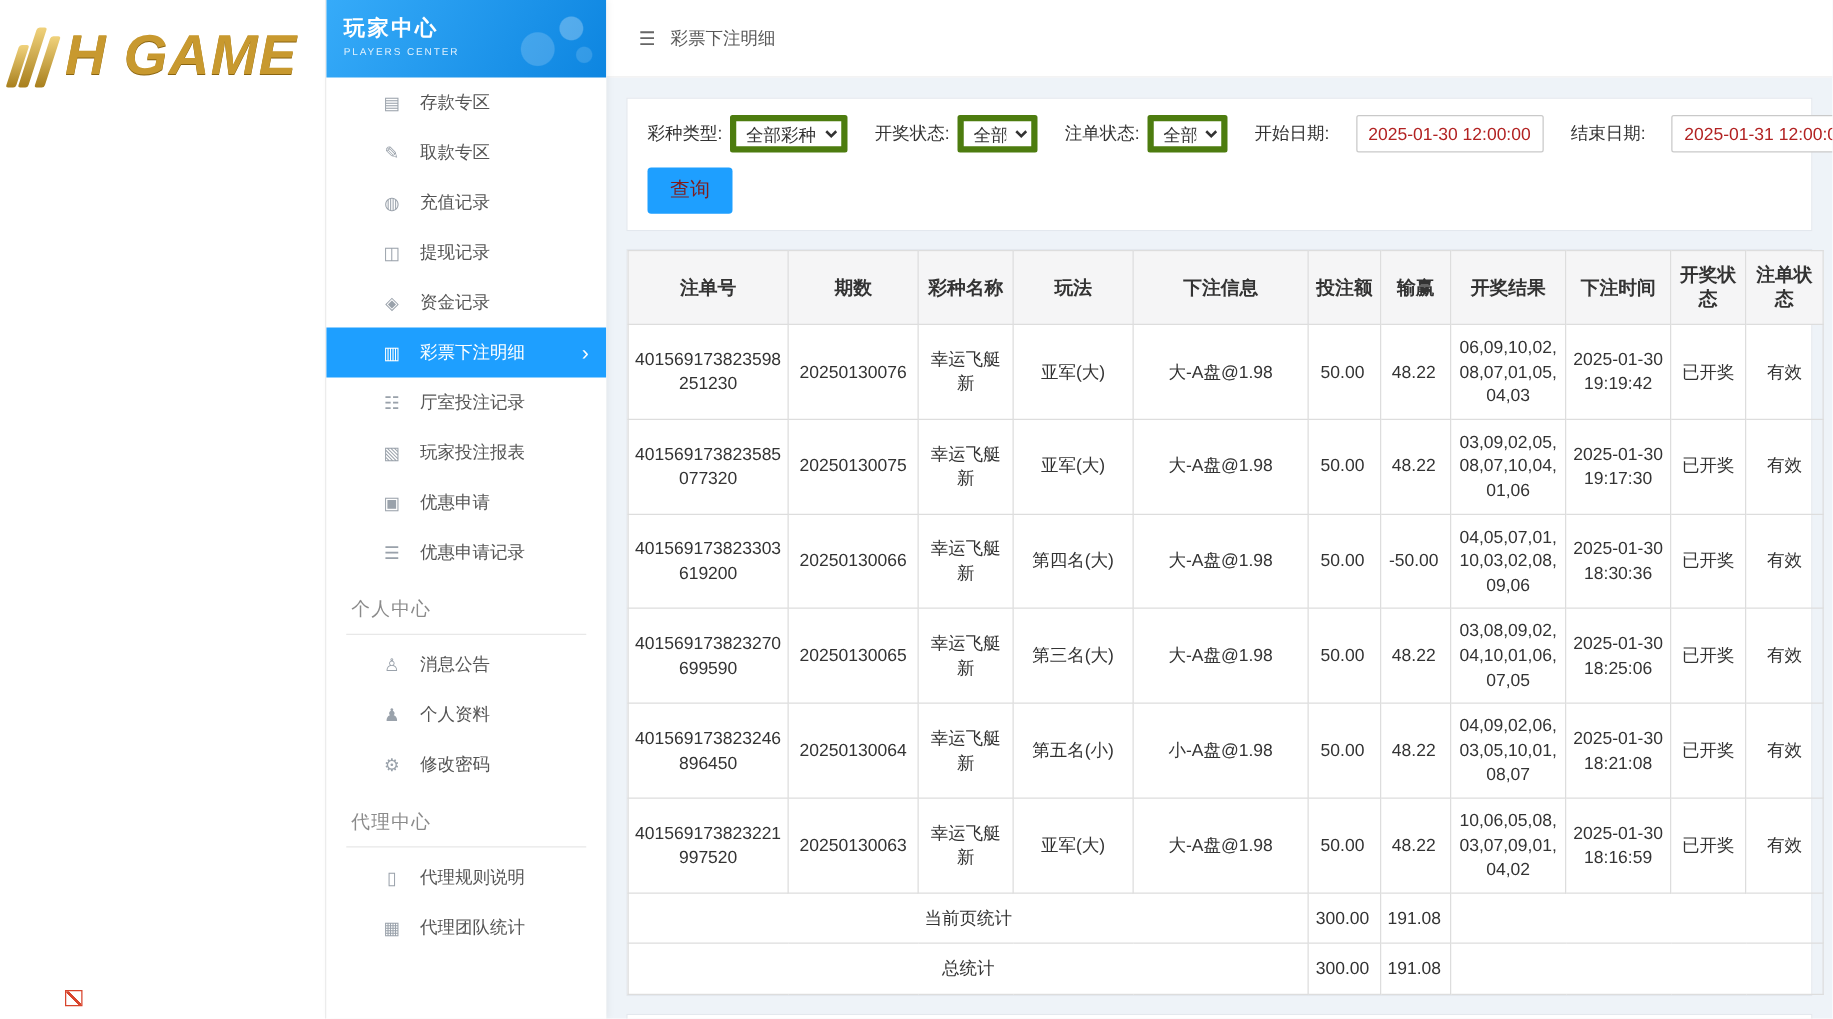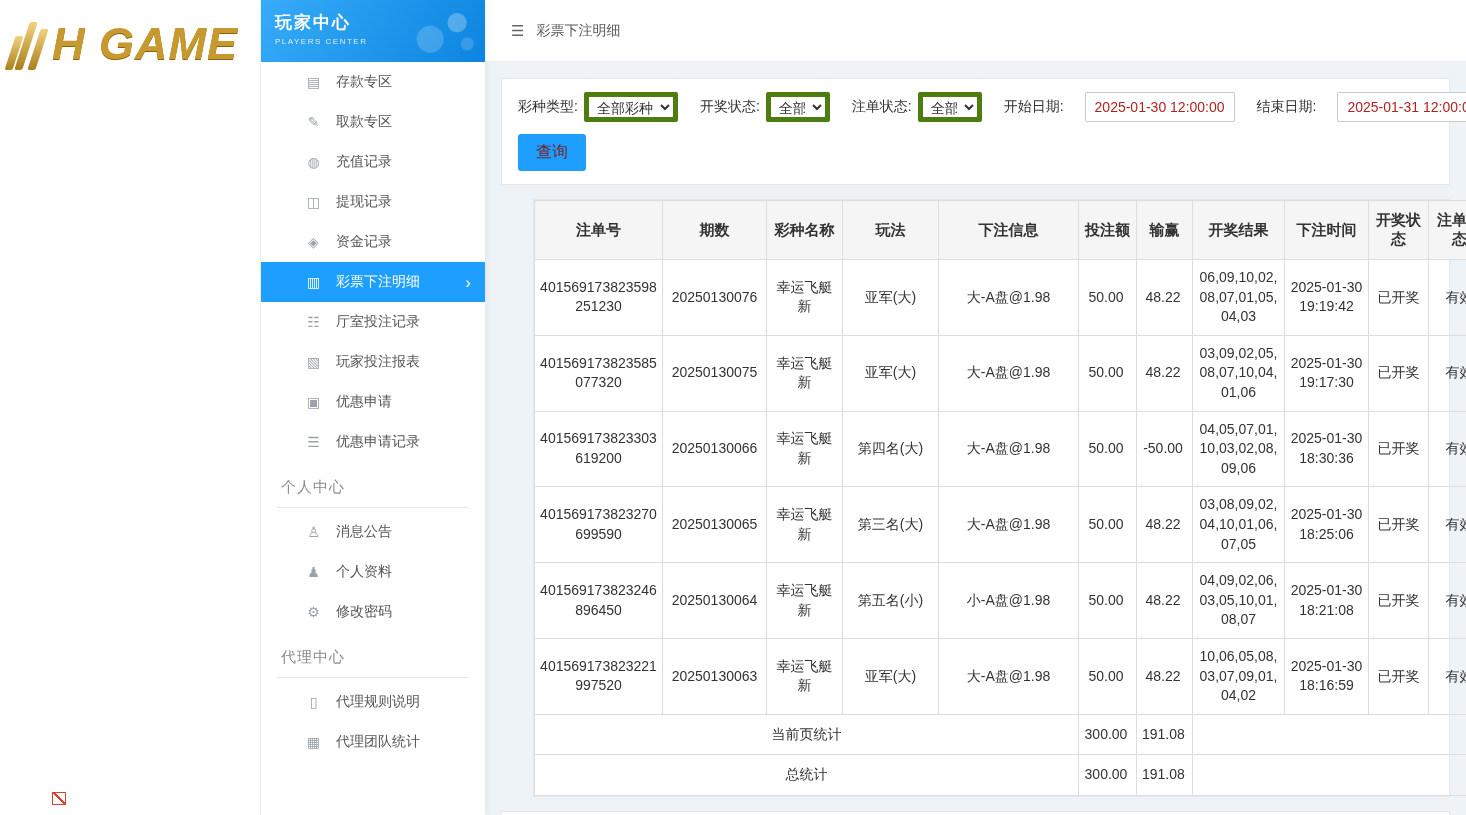--- a/index.html
+++ b/index.html
@@ -50,21 +50,21 @@
   .filter-row { display: flex; align-items: center; flex-wrap: nowrap; }
   .filter-row label { font-size: 14px; color: #333; margin-left: 22px; white-space: nowrap; }
   .filter-row label:first-child { margin-left: 0; }
   .filter-row select { height: 30px; margin-left: 6px; border: 5px solid #4d7c0f; border-radius: 2px; background: #fff; font-size: 14px; color: #333; padding: 2px 4px; font-family: inherit; }
   .sel-wide { width: 112px; }
   .sel-narrow { width: 64px; }
   .date-input { width: 150px; height: 30px; margin-left: 21px; border: 1px solid #c9c9c9; border-radius: 2px; font-size: 14px; color: #b22222; text-align: center; font-family: inherit; }
   .search-btn { margin-top: 12px; background: #1e9fff; color: #7f1d1d; border: 0; border-radius: 3px; padding: 8px 18px; font-size: 16px; cursor: pointer; font-family: inherit; }
 
   
-  .table-card { margin-top: 14px; margin-left: 32px; }
+  .table-card { margin-top: 14px; }
   table { width: 100%; border-collapse: collapse; table-layout: fixed; }
   th { background: #f5f5f6; font-weight: 700; color: #333; font-size: 15px; padding: 10px 4px; border: 1px solid #ddd; text-align: center; }
   td { font-size: 14px; color: #333; padding: 8px 5px; border: 1px solid #ddd; text-align: center; line-height: 1.4; vertical-align: middle; }
   td.break { word-break: break-all; }
   td.num, tfoot td.num { text-align: center; padding-right: 8px; }
   tfoot td { padding: 10px 5px; }
   col.c0{width:128px} col.c1{width:104px} col.c2{width:76px} col.c3{width:96px} col.c4{width:140px}
   col.c5{width:58px} col.c6{width:56px} col.c7{width:92px} col.c8{width:84px} col.c9{width:60px} col.c10{width:62px}
 
   

